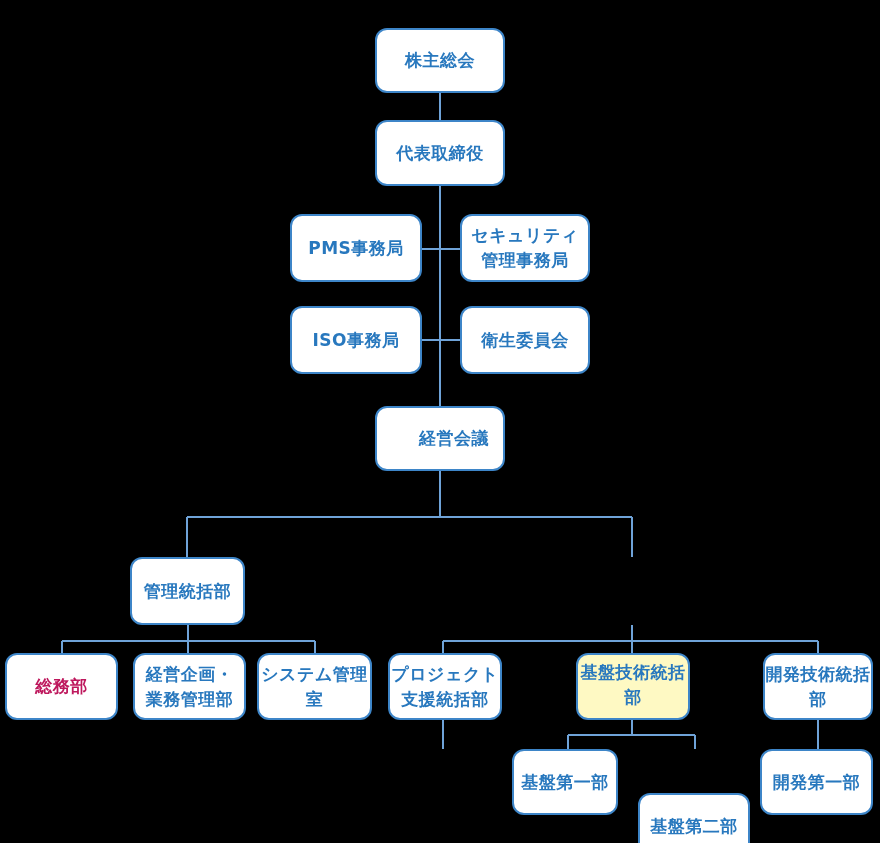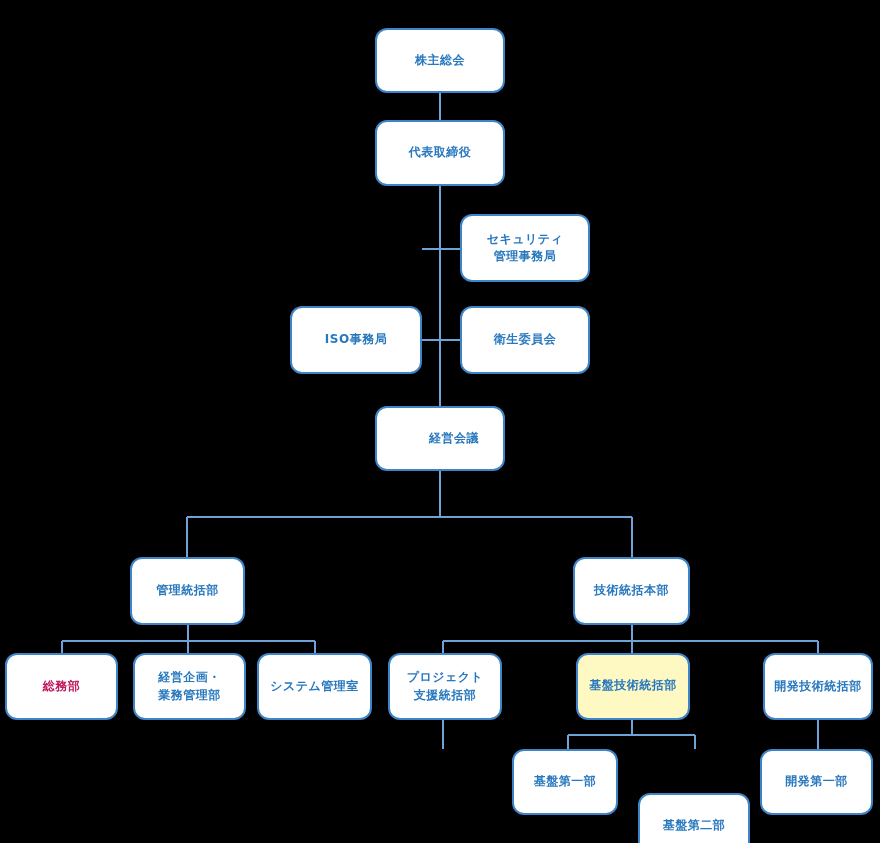--- a/index.html
+++ b/index.html
@@ -32,21 +32,21 @@
     border: 2px solid #3D85C8;
     border-radius: 12px;
     display: flex;
     align-items: center;
     justify-content: center;
     text-align: center;
   }
   .org-node-label {
     color: #2878BE;
     font-weight: bold;
-    font-size: 12px;
+    font-size: 17px;
     line-height: 1.45;
     letter-spacing: 0.5px;
     white-space: pre-line;
   }
 </style>
 </head>
 <body>
 
 <div id="org-chart-canvas" style="background: rgb(0, 0, 0);">
   <svg id="connector-layer" width="880" height="843" viewBox="0 0 880 843" xmlns="http://www.w3.org/2000/svg">
@@ -73,38 +73,38 @@
       <line x1="695" y1="735" x2="695" y2="749" stroke="#6FA3D8" stroke-width="2"></line>
       <line x1="818" y1="720" x2="818" y2="749" stroke="#6FA3D8" stroke-width="2"></line>
     </svg>
 
 <div class="org-node" style="left: 375px; top: 28px; width: 130px; height: 65px; background: rgb(255, 255, 255); border-color: rgb(61, 133, 200);">
       <span class="org-node-label" style="color: rgb(40, 120, 190);">株主総会</span>
     </div>
     <div class="org-node" style="left: 375px; top: 120px; width: 130px; height: 66px; background: rgb(255, 255, 255); border-color: rgb(61, 133, 200);">
       <span class="org-node-label" style="color: rgb(40, 120, 190);">代表取締役</span>
     </div>
+    <div class="org-node" style="left: 290px; top: 214px; width: 132px; height: 68px; background: rgb(255, 255, 255); border-color: rgb(61, 133, 200);">
+      <span class="org-node-label" style="color: rgb(40, 120, 190);">PMS事務局</span>
+    </div>
     <div class="org-node" style="left: 460px; top: 214px; width: 130px; height: 68px; background: rgb(255, 255, 255); border-color: rgb(61, 133, 200);">
       <span class="org-node-label" style="color: rgb(40, 120, 190);">セキュリティ
 管理事務局</span>
     </div>
     <div class="org-node" style="left: 290px; top: 306px; width: 132px; height: 68px; background: rgb(255, 255, 255); border-color: rgb(61, 133, 200);">
       <span class="org-node-label" style="color: rgb(40, 120, 190);">ISO事務局</span>
     </div>
     <div class="org-node" style="left: 460px; top: 306px; width: 130px; height: 68px; background: rgb(255, 255, 255); border-color: rgb(61, 133, 200);">
       <span class="org-node-label" style="color: rgb(40, 120, 190);">衛生委員会</span>
     </div>
     <div class="org-node" style="left: 375px; top: 406px; width: 130px; height: 65px; background: rgb(255, 255, 255); border-color: rgb(61, 133, 200); padding-left: 28px;">
       <span class="org-node-label" style="color: rgb(40, 120, 190);">経営会議</span>
     </div>
     <div class="org-node" style="left: 130px; top: 557px; width: 115px; height: 68px; background: rgb(255, 255, 255); border-color: rgb(61, 133, 200);">
       <span class="org-node-label" style="color: rgb(40, 120, 190);">管理統括部</span>
-    </div>
-    <div class="org-node" style="left: 573px; top: 557px; width: 117px; height: 68px; background: rgb(255, 255, 255); border-color: rgb(61, 133, 200);">
-      <span class="org-node-label" style="color: rgb(40, 120, 190);">技術統括本部</span>
     </div>
     <div class="org-node" style="left: 5px; top: 653px; width: 113px; height: 67px; background: rgb(255, 255, 255); border-color: rgb(61, 133, 200);">
       <span class="org-node-label" style="color: #be185d; text-align: right;">総務部</span>
     </div>
     <div class="org-node" style="left: 133px; top: 653px; width: 113px; height: 67px; background: rgb(255, 255, 255); border-color: rgb(61, 133, 200);">
       <span class="org-node-label" style="color: rgb(40, 120, 190);">経営企画・
 業務管理部</span>
     </div>
     <div class="org-node" style="left: 257px; top: 653px; width: 115px; height: 67px; background: rgb(255, 255, 255); border-color: rgb(61, 133, 200);">
       <span class="org-node-label" style="color: rgb(40, 120, 190);">システム管理室</span>

